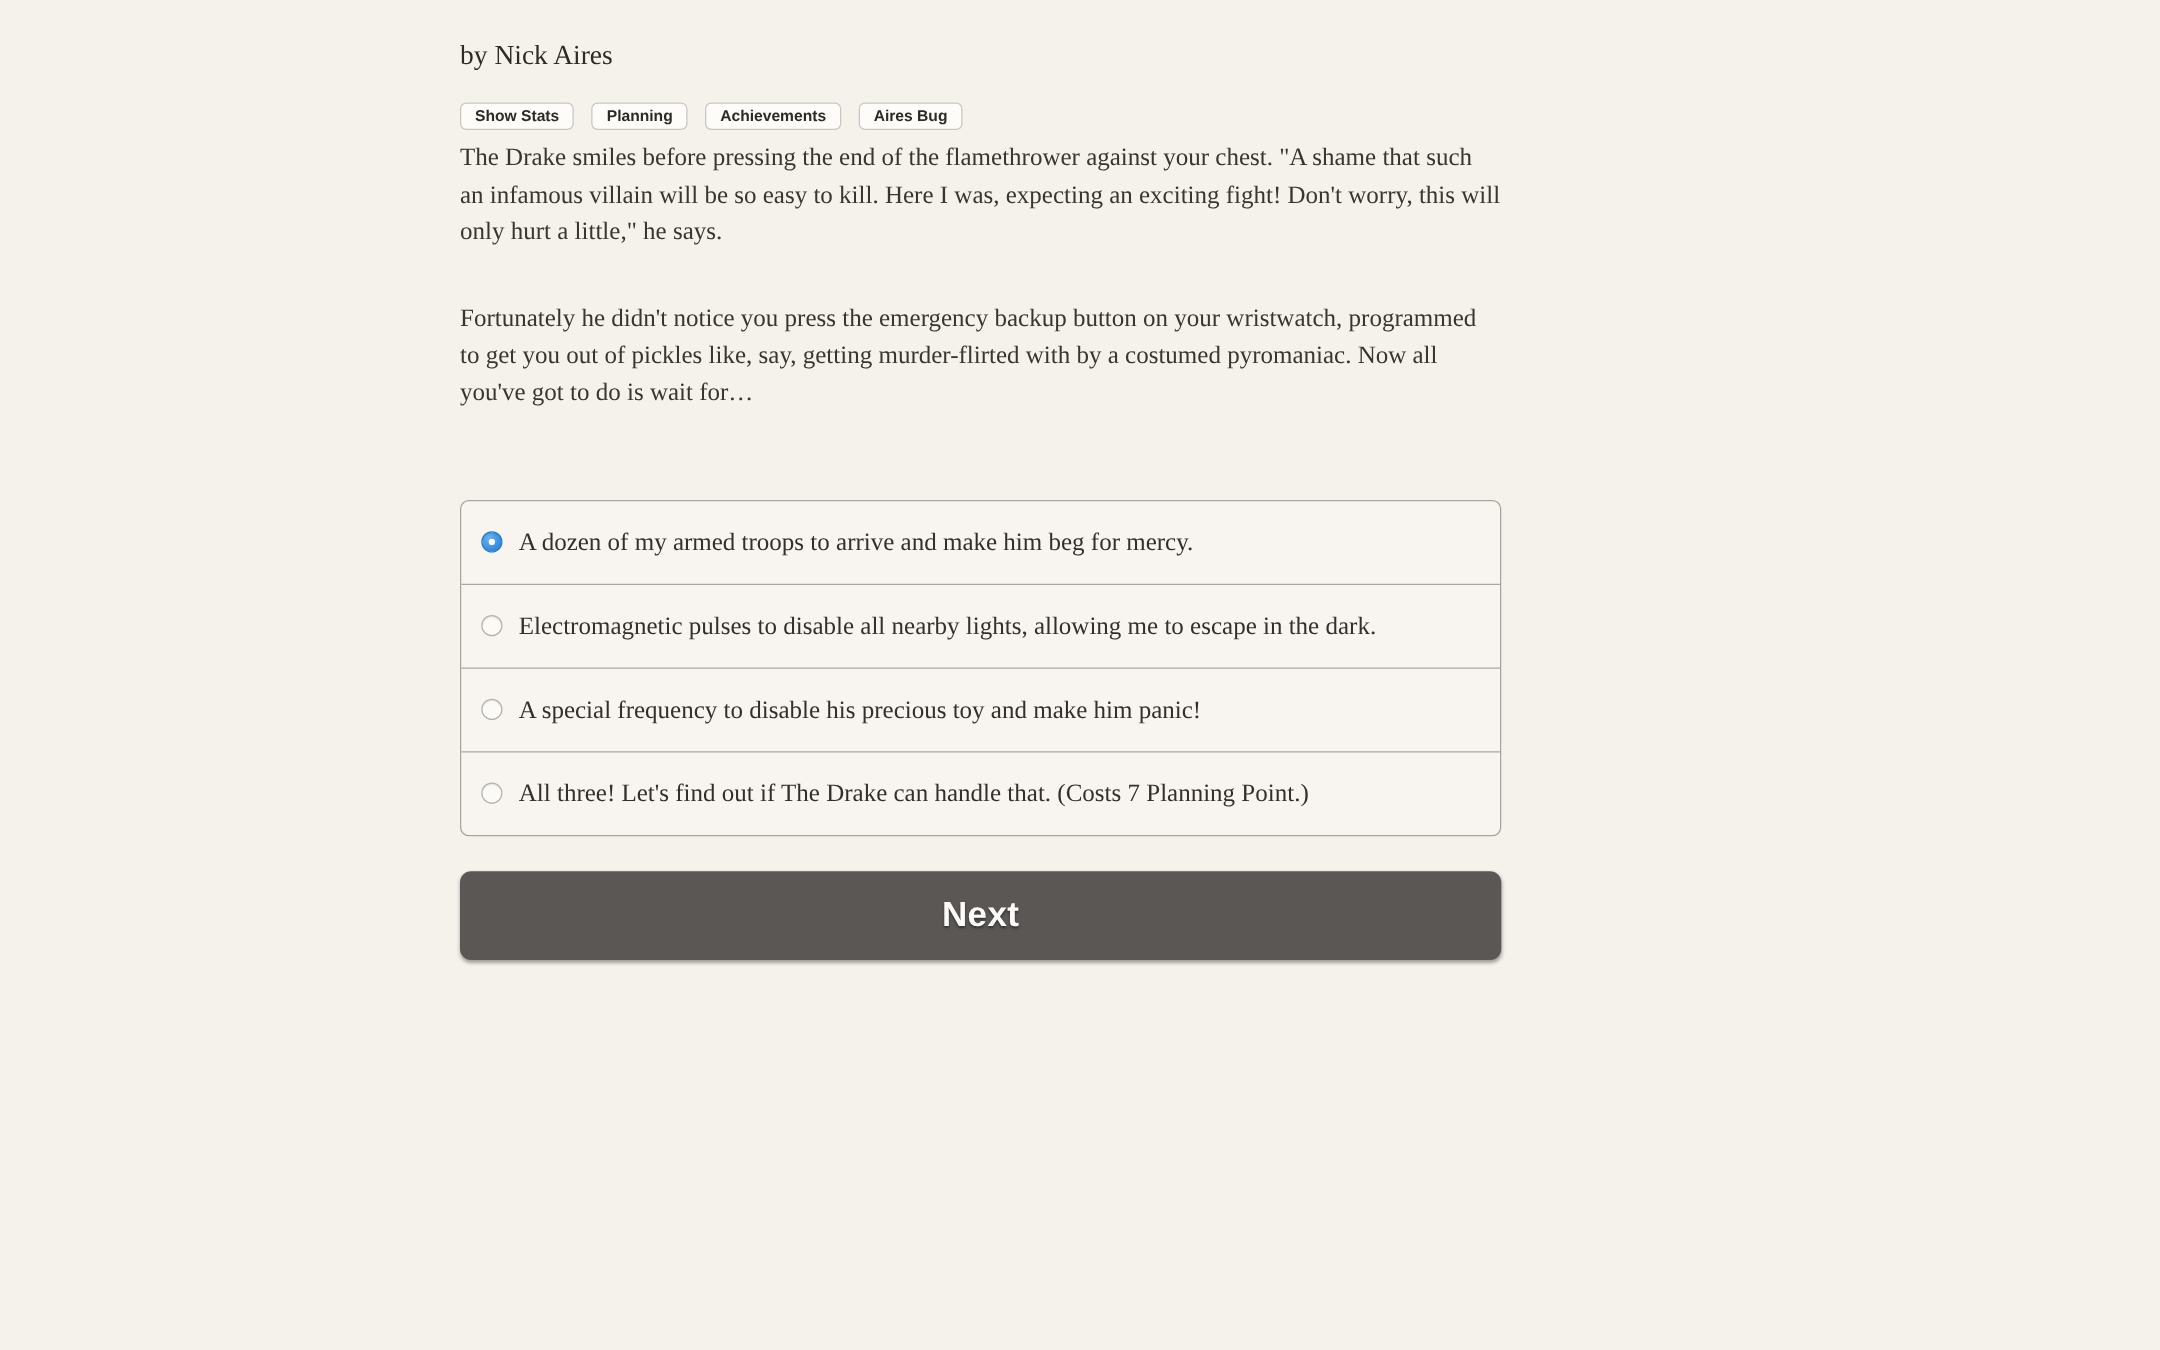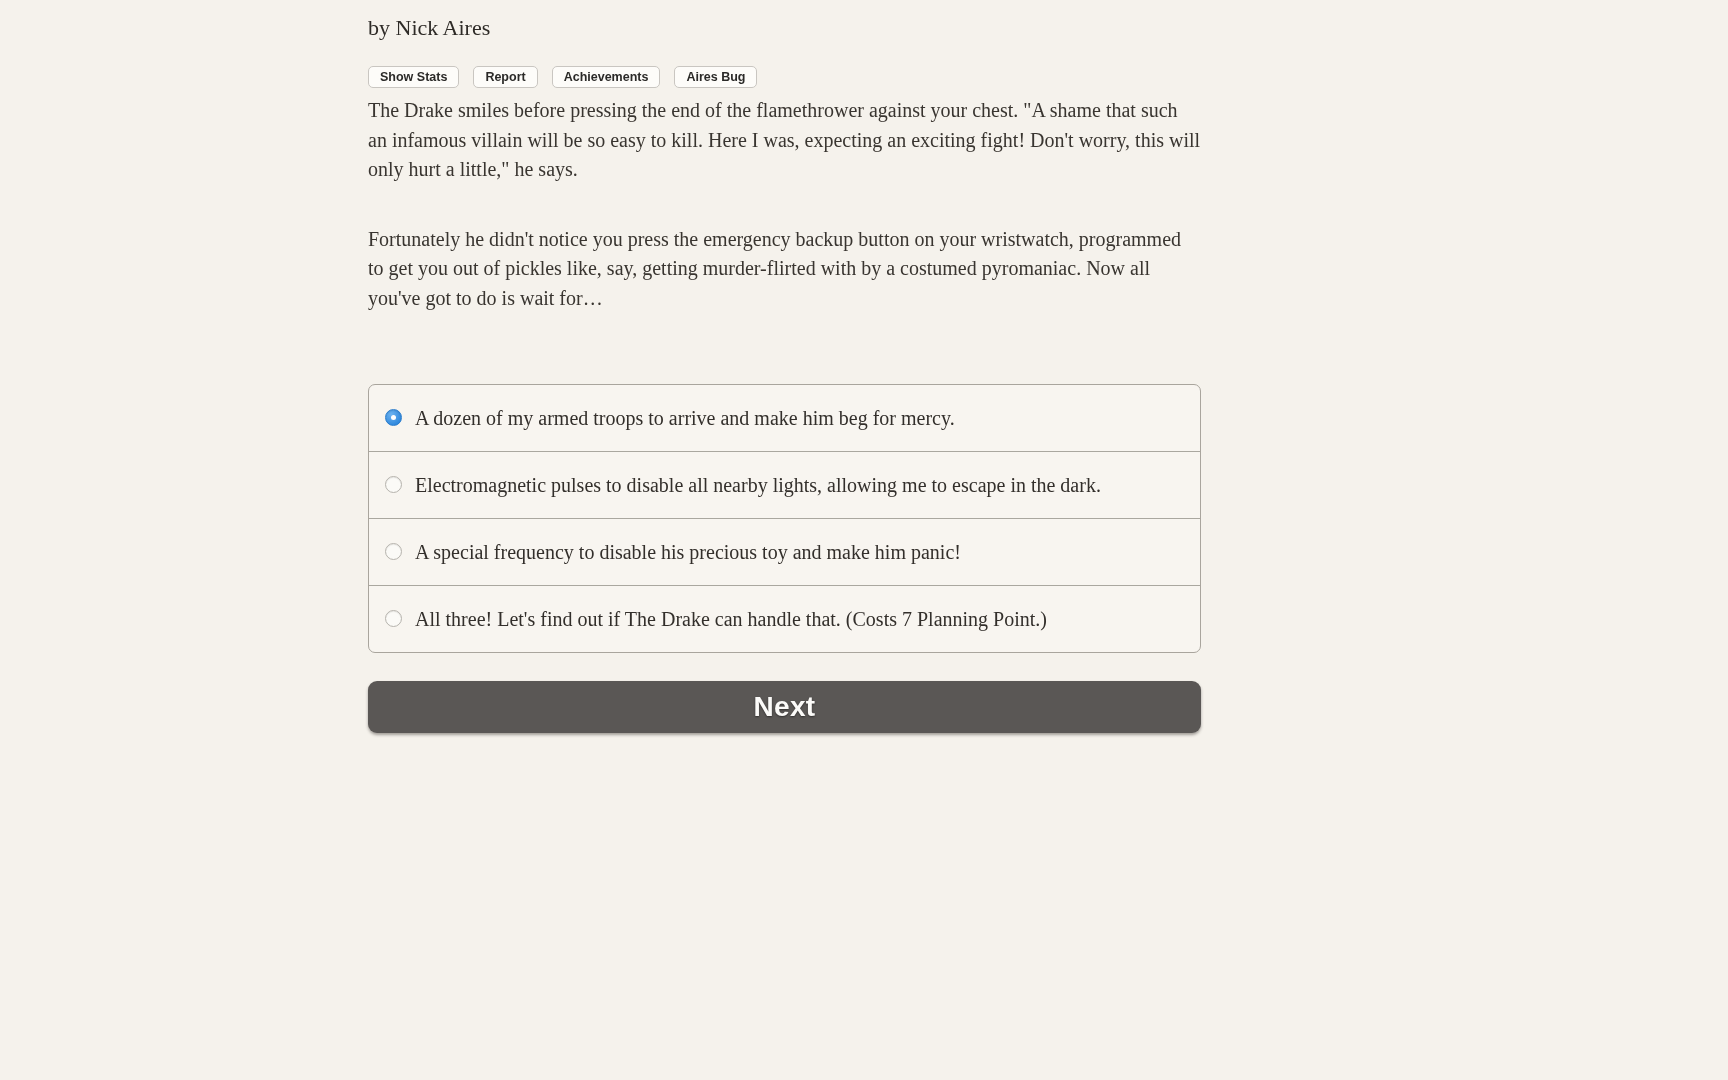--- a/index.html
+++ b/index.html
@@ -16,21 +16,21 @@
     padding-top: 14px;
   }
   .title {
     font-size: 31px;
     font-weight: 400;
     line-height: 38px;
     color: #232020;
     letter-spacing: 0.2px;
   }
   .byline {
-    margin-top: 0;
+    margin-top: 16px;
     font-size: 22px;
     line-height: 27px;
     color: #2e2b27;
   }
   .toolbar {
     margin-top: 25px;
     display: flex;
     gap: 14px;
   }
   .toolbar button {
@@ -95,21 +95,21 @@
   }
   .choice-label {
     font-size: 20px;
     line-height: 26px;
     color: #332f2b;
   }
   .next-button {
     display: block;
     width: 100%;
     margin-top: 28px;
-    height: 52px;
+    height: 71px;
     background: #5a5755;
     border: none;
     border-radius: 9px;
     box-shadow: 0 2px 3px rgba(60,55,50,0.45);
     font-family: "Liberation Sans", sans-serif;
     font-size: 28px;
     font-weight: bold;
     color: #fcfbf9;
     text-shadow: 0 1px 2px rgba(0,0,0,0.45);
     cursor: pointer;
@@ -119,21 +119,21 @@
 </head>
 <body>
 
 <div class="content">
 
 
   <div class="byline">by Nick Aires</div>
 
   <div class="toolbar">
     <button>Show Stats</button>
-    <button>Report</button>
+    <button>Planning</button>
     <button>Achievements</button>
     <button>Aires Bug</button>
   </div>
 
   <div class="story">
     <p>The Drake smiles before pressing the end of the flamethrower against your chest. "A shame that such an infamous villain will be so easy to kill. Here I was, expecting an exciting fight! Don't worry, this will only hurt a little," he says.</p>
     <p>Fortunately he didn't notice you press the emergency backup button on your wristwatch, programmed to get you out of pickles like, say, getting murder-flirted with by a costumed pyromaniac. Now all you've got to do is wait for…</p>
   </div>
 
   <div class="choice-box">

